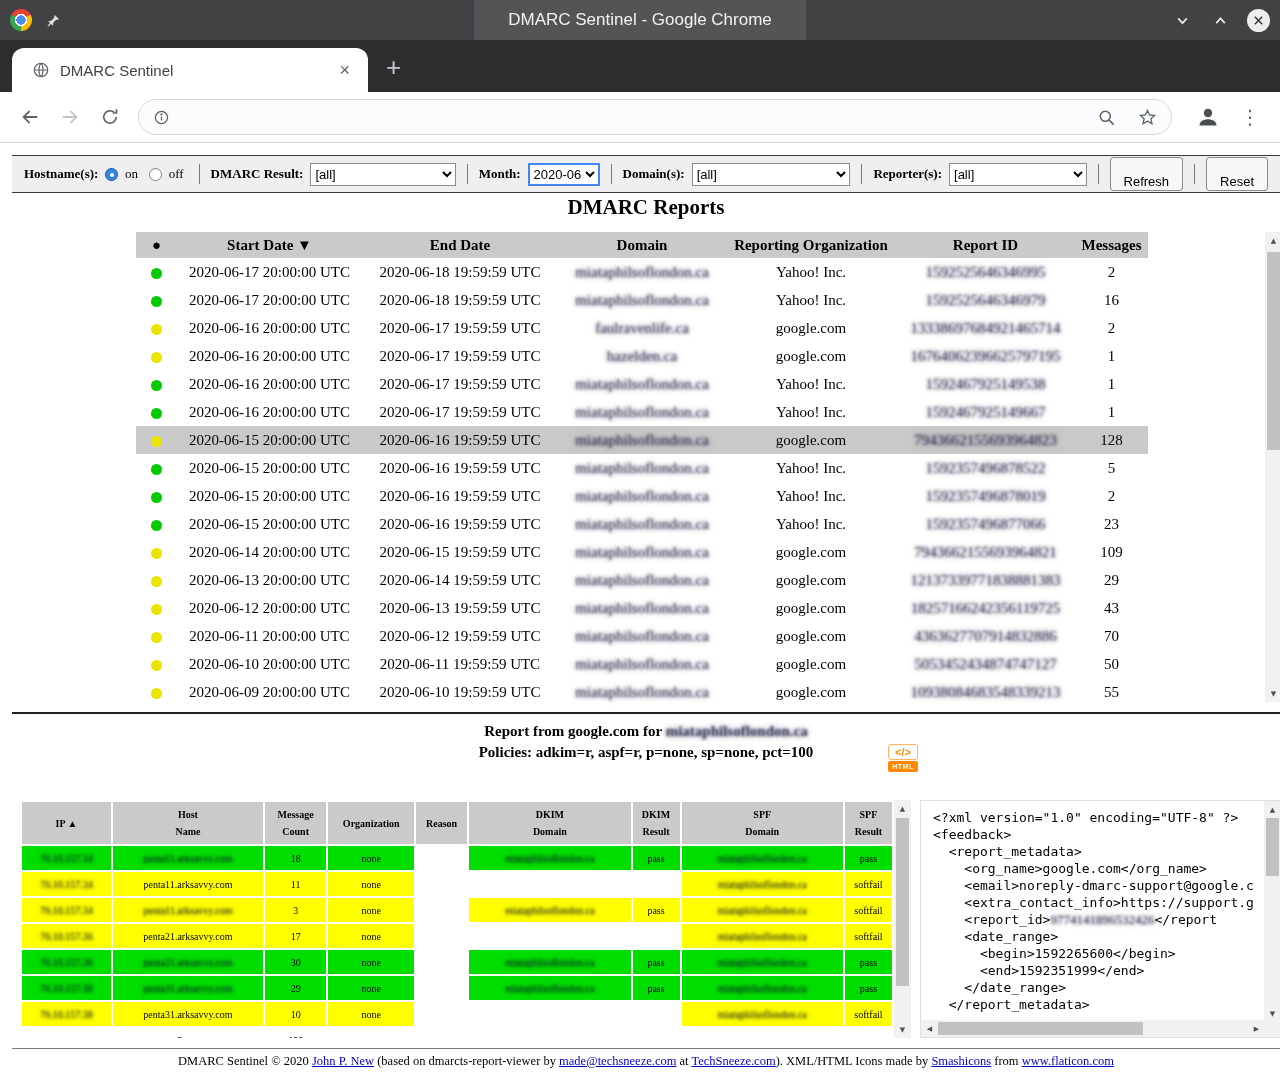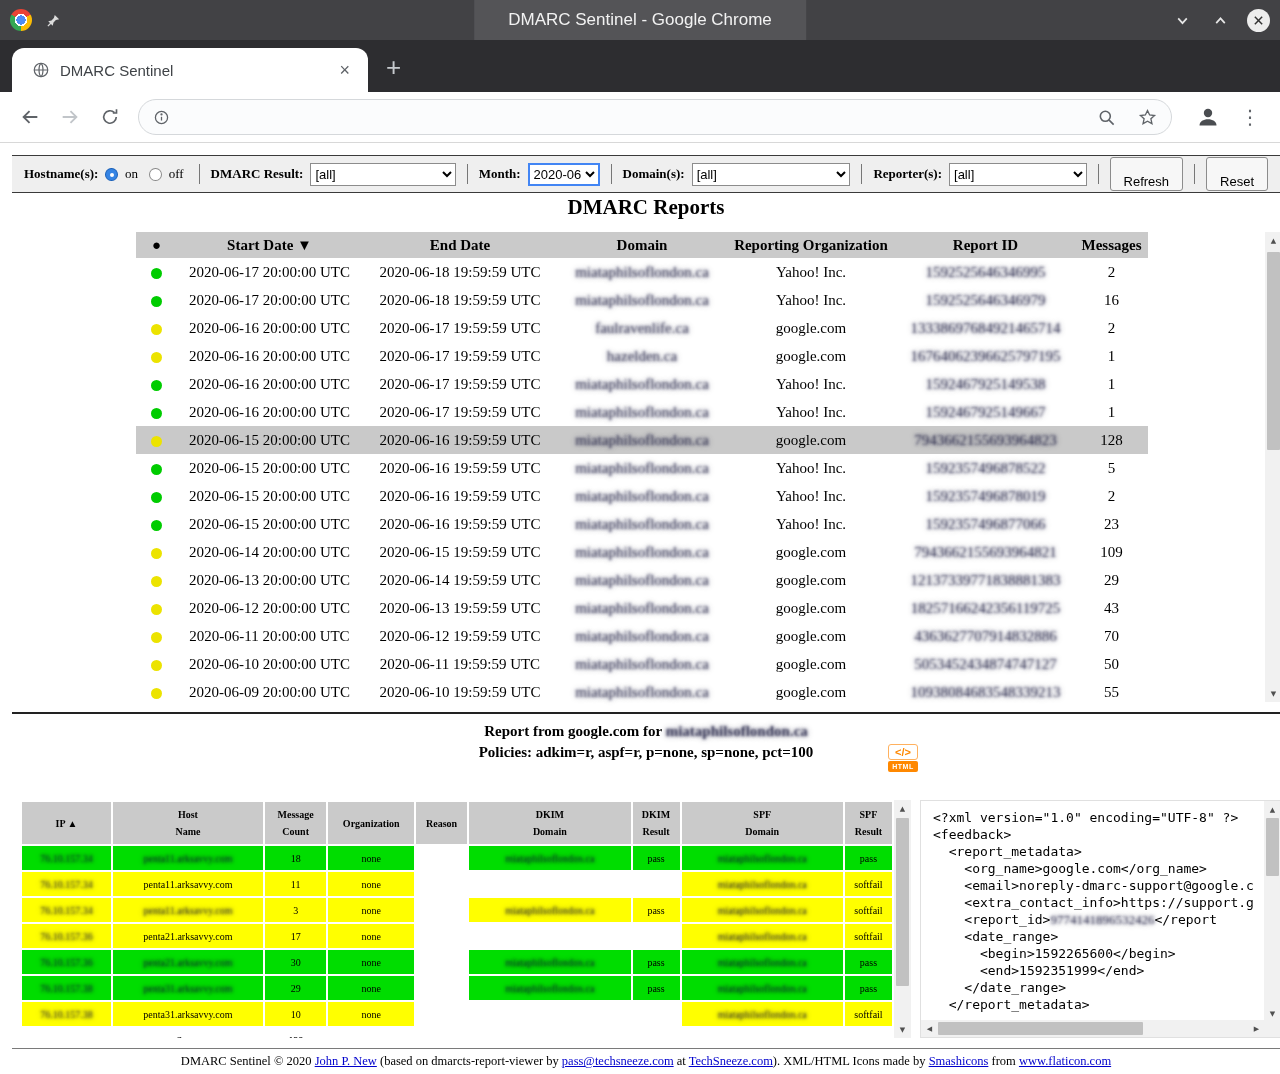--- a/index.html
+++ b/index.html
@@ -618,15 +618,15 @@
     <div class="sb sbh" style="left:0; bottom:0; height:17px; width:344px">
       <div class="sb-btn" style="left:0">◀</div>
       <div class="sb-thumb" style="left:17px; width:205px"></div>
       <div class="sb-btn" style="right:0">▶</div>
     </div>
     <div class="sb-corner"></div>
   </div>
 
   <div class="footer">
     
-  <a class="txt">DMARC Sentinel © 2020 </a><a class="link">John P. New</a><a class="txt"> (based on dmarcts-report-viewer by </a><a class="link">pass@techsneeze.com</a><a class="txt"> at </a><a class="link">TechSneeze.com</a><a class="txt">). XML/HTML Icons made by </a><a class="link">Smashicons</a><a class="txt"> from </a><a class="link">www.flaticon.com</a></div>
+  <a class="txt">DMARC Sentinel © 2020 </a><a class="link">John P. New</a><a class="txt"> (based on dmarcts-report-viewer by </a><a class="link">made@techsneeze.com</a><a class="txt"> at </a><a class="link">TechSneeze.com</a><a class="txt">). XML/HTML Icons made by </a><a class="link">Smashicons</a><a class="txt"> from </a><a class="link">www.flaticon.com</a></div>
 
 </div>
 
 </body></html>

